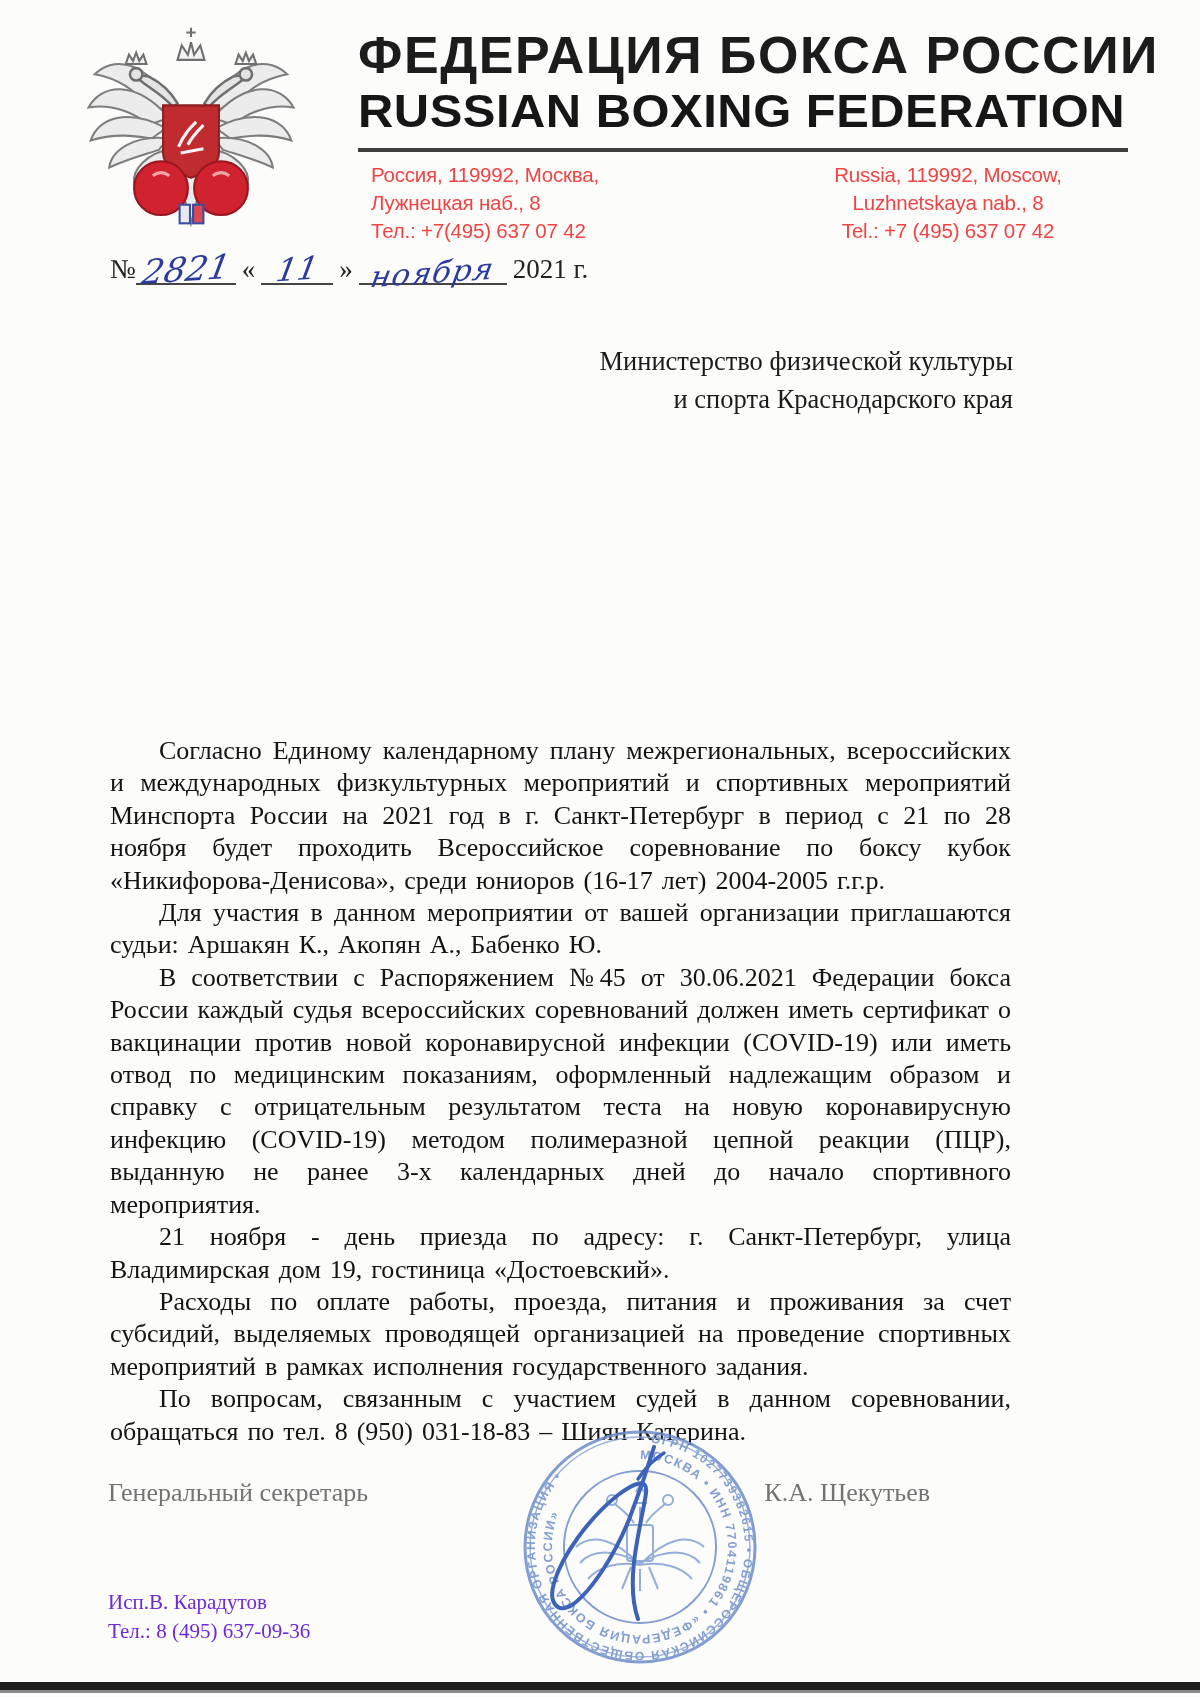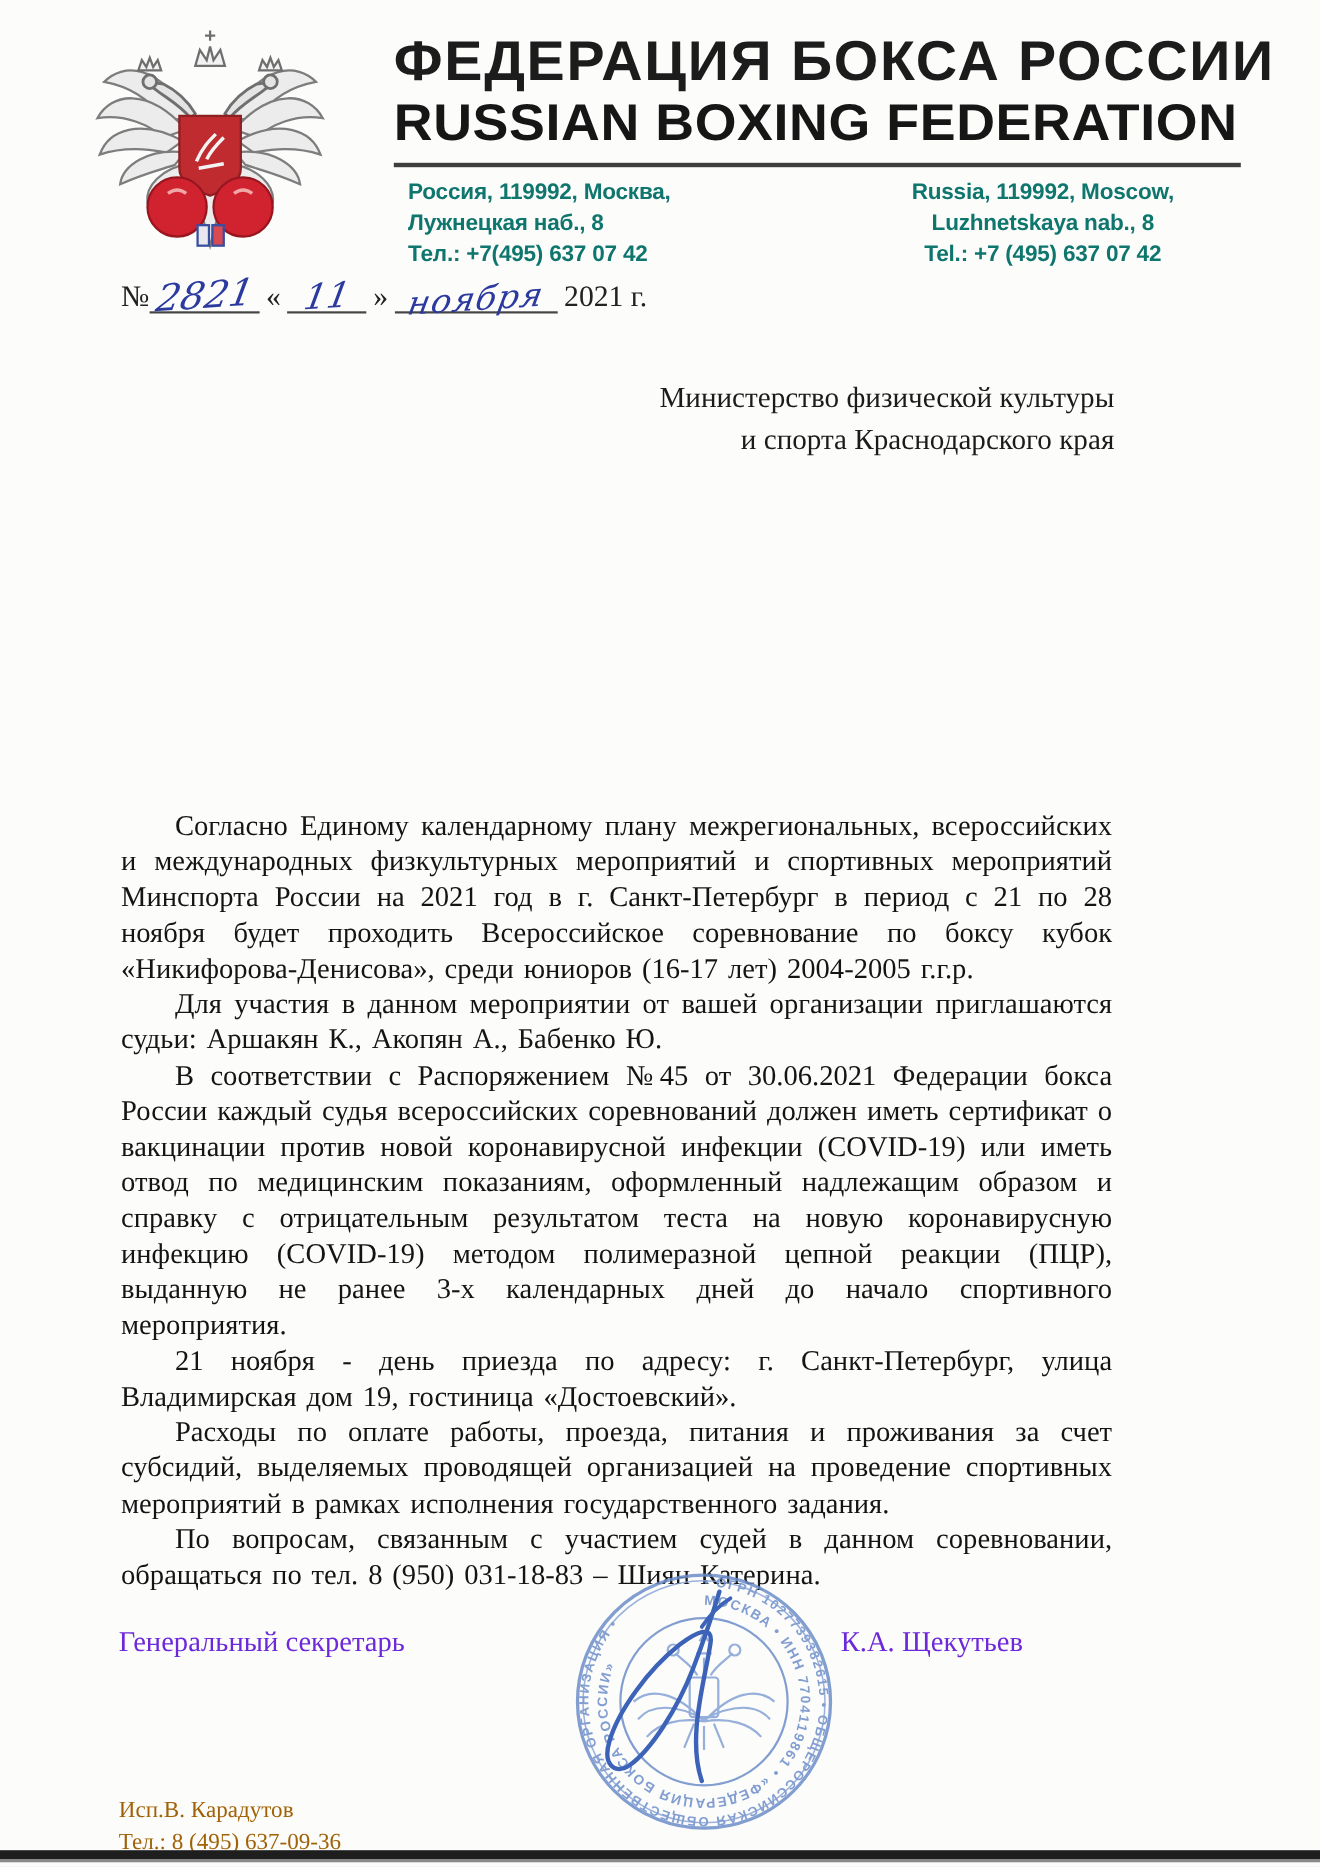--- a/index.html
+++ b/index.html
@@ -18,22 +18,22 @@
     transform:scaleX(1.02);transform-origin:left;white-space:nowrap;
   }
   .title-en{
     font-family:"Liberation Sans",sans-serif;font-weight:bold;
     font-size:47px;line-height:53px;letter-spacing:0.5px;color:#161616;
     transform:scaleX(1.04);transform-origin:left;white-space:nowrap;
   }
   .head-rule{height:4px;background:#3e3e3e;margin-top:11px;width:770px;}
   .addresses{display:flex;margin-top:9px;}
   .addr-col{
-    font-family:"Liberation Sans",sans-serif;font-weight:bold;
-    font-size:20.5px;line-height:28px;color:#0f766e;letter-spacing:-0.2px;
+    font-family:"Liberation Sans",sans-serif;font-weight:normal;
+    font-size:20.5px;line-height:28px;color:#ef4444;letter-spacing:-0.2px;
   }
   .addr-ru{width:425px;padding-left:13px;box-sizing:border-box;}
   .addr-en{width:330px;text-align:center;}
 
   
   .ref-line{
     position:absolute;left:110px;top:243px;font-size:27px;color:#222;
     display:flex;align-items:flex-end;white-space:nowrap;
   }
   .blank{display:inline-block;border-bottom:2px solid #454545;text-align:center;position:relative;}
@@ -61,30 +61,30 @@
     position:absolute;left:110px;top:735px;width:901px;
     font-size:26px;line-height:32.4px;color:#141414;
     text-align:justify;
   }
   .para{margin:0;text-indent:49px;word-spacing:2.5px;}
 
   
   .sign-row{
     position:absolute;left:108px;top:1478px;width:822px;
     display:flex;justify-content:space-between;
-    font-size:26px;color:#6d28d9;
+    font-size:26px;color:#737373;
   }
 
   
   .stamp{position:absolute;left:488px;top:1395px;width:304px;height:300px;}
 
   
   .executor{
     position:absolute;left:108px;top:1588px;
-    font-size:21px;line-height:29px;color:#a16207;margin-top:43px;
+    font-size:21px;line-height:29px;color:#6d28d9;
   }
 
   
   .scan-edge{position:absolute;left:0;top:1682px;width:1200px;height:8px;background:#1e1e1e;}
   .scan-edge2{position:absolute;left:0;top:1690px;width:1200px;height:3px;background:#8a8a8a;}
 </style>
 </head>
 <body>
 
 <div class="page">

